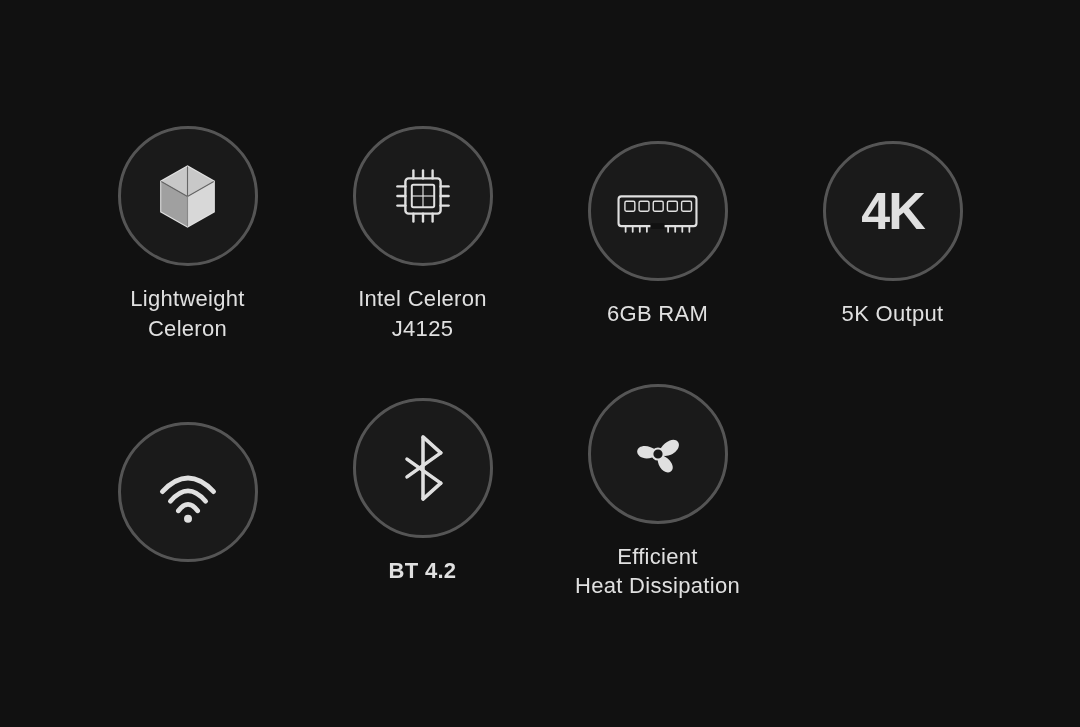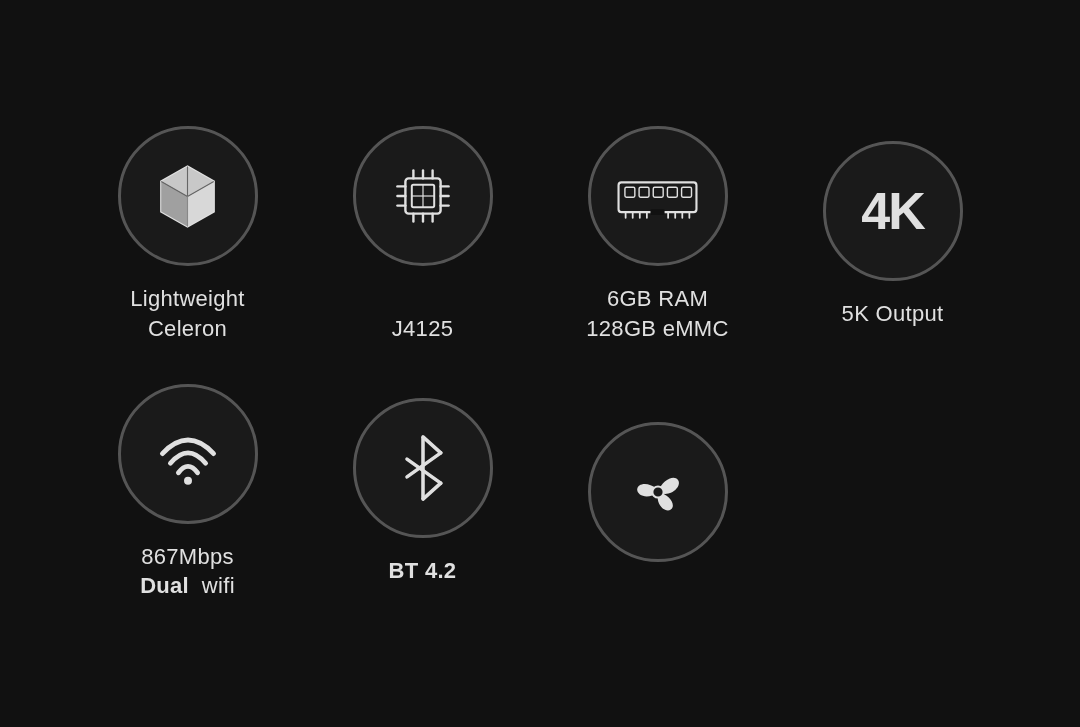--- a/index.html
+++ b/index.html
@@ -117,21 +117,21 @@
 
         <line x1="72" y1="38" x2="82" y2="38" stroke="#e0e0e0" stroke-width="3" stroke-linecap="round"></line>
         <line x1="72" y1="50" x2="82" y2="50" stroke="#e0e0e0" stroke-width="3" stroke-linecap="round"></line>
         <line x1="72" y1="62" x2="82" y2="62" stroke="#e0e0e0" stroke-width="3" stroke-linecap="round"></line>
 
         <line x1="36" y1="50" x2="64" y2="50" stroke="#e0e0e0" stroke-width="1.5"></line>
         <line x1="50" y1="36" x2="50" y2="64" stroke="#e0e0e0" stroke-width="1.5"></line>
       </svg>
     </div>
     <div class="feature-label">
-      <br>
+      <span>Intel Celeron</span><br>
       <span>J4125</span>
     </div>
   </div>
 
 
   <div class="feature-item">
     <div class="icon-circle">
       <svg width="85" height="55" viewBox="0 0 120 70">
 
         <rect x="5" y="15" width="110" height="42" rx="4" ry="4" fill="none" stroke="#e0e0e0" stroke-width="3"></rect>
@@ -149,21 +149,20 @@
         <line x1="35" y1="57" x2="35" y2="65" stroke="#e0e0e0" stroke-width="2.5" stroke-linecap="round"></line>
         <line x1="45" y1="57" x2="45" y2="65" stroke="#e0e0e0" stroke-width="2.5" stroke-linecap="round"></line>
         <line x1="75" y1="57" x2="75" y2="65" stroke="#e0e0e0" stroke-width="2.5" stroke-linecap="round"></line>
         <line x1="85" y1="57" x2="85" y2="65" stroke="#e0e0e0" stroke-width="2.5" stroke-linecap="round"></line>
         <line x1="95" y1="57" x2="95" y2="65" stroke="#e0e0e0" stroke-width="2.5" stroke-linecap="round"></line>
         <line x1="105" y1="57" x2="105" y2="65" stroke="#e0e0e0" stroke-width="2.5" stroke-linecap="round"></line>
       </svg>
     </div>
     <div class="feature-label">
       <span>6GB RAM</span><br>
-      <span>128GB eMMC</span>
     </div>
   </div>
 
   <div class="feature-item">
     <div class="icon-circle">
       <span class="fourk-text">4K</span>
     </div>
     <div class="feature-label">
       <span>5K Output</span>
     </div>
@@ -171,24 +170,20 @@
 
   <div class="feature-item">
     <div class="icon-circle">
       <svg width="80" height="70" viewBox="0 0 100 85">
 
         <path d="M 18 42 Q 50 8 82 42" fill="none" stroke="#e0e0e0" stroke-width="6" stroke-linecap="round"></path>
         <path d="M 28 54 Q 50 28 72 54" fill="none" stroke="#e0e0e0" stroke-width="6" stroke-linecap="round"></path>
         <path d="M 38 66 Q 50 50 62 66" fill="none" stroke="#e0e0e0" stroke-width="6" stroke-linecap="round"></path>
         <circle cx="50" cy="76" r="5" fill="#e0e0e0"></circle>
       </svg>
-    </div>
-    <div class="feature-label">
-      <span>867Mbps</span><br>
-      <span class="bold">Dual</span>&nbsp; wifi
     </div>
   </div>
 
   <div class="feature-item">
     <div class="icon-circle">
       <svg width="60" height="80" viewBox="0 0 60 90">
 
         <line x1="30" y1="10" x2="30" y2="80" stroke="#e0e0e0" stroke-width="4"></line>
         <line x1="30" y1="10" x2="50" y2="28" stroke="#e0e0e0" stroke-width="4" stroke-linecap="round"></line>
         <line x1="50" y1="28" x2="12" y2="55" stroke="#e0e0e0" stroke-width="4" stroke-linecap="round"></line>
@@ -207,15 +202,19 @@
 
         <path d="M50,50 C55,35 70,28 75,35 C80,42 68,55 55,52 Z" fill="#e0e0e0"></path>
 
         <path d="M50,50 C65,53 73,67 66,72 C59,77 47,65 50,52 Z" fill="#e0e0e0"></path>
 
         <path d="M50,50 C38,60 24,55 24,47 C24,39 38,37 48,46 Z" fill="#e0e0e0"></path>
 
         <circle cx="50" cy="50" r="7" fill="#1a1a1a" stroke="#e0e0e0" stroke-width="2.5"></circle>
       </svg>
     </div>
+    <div class="feature-label">
+      <span>Efficient</span><br>
+      <span>Heat Dissipation</span>
+    </div>
   </div>
 
 </div>
 
 </body></html>

